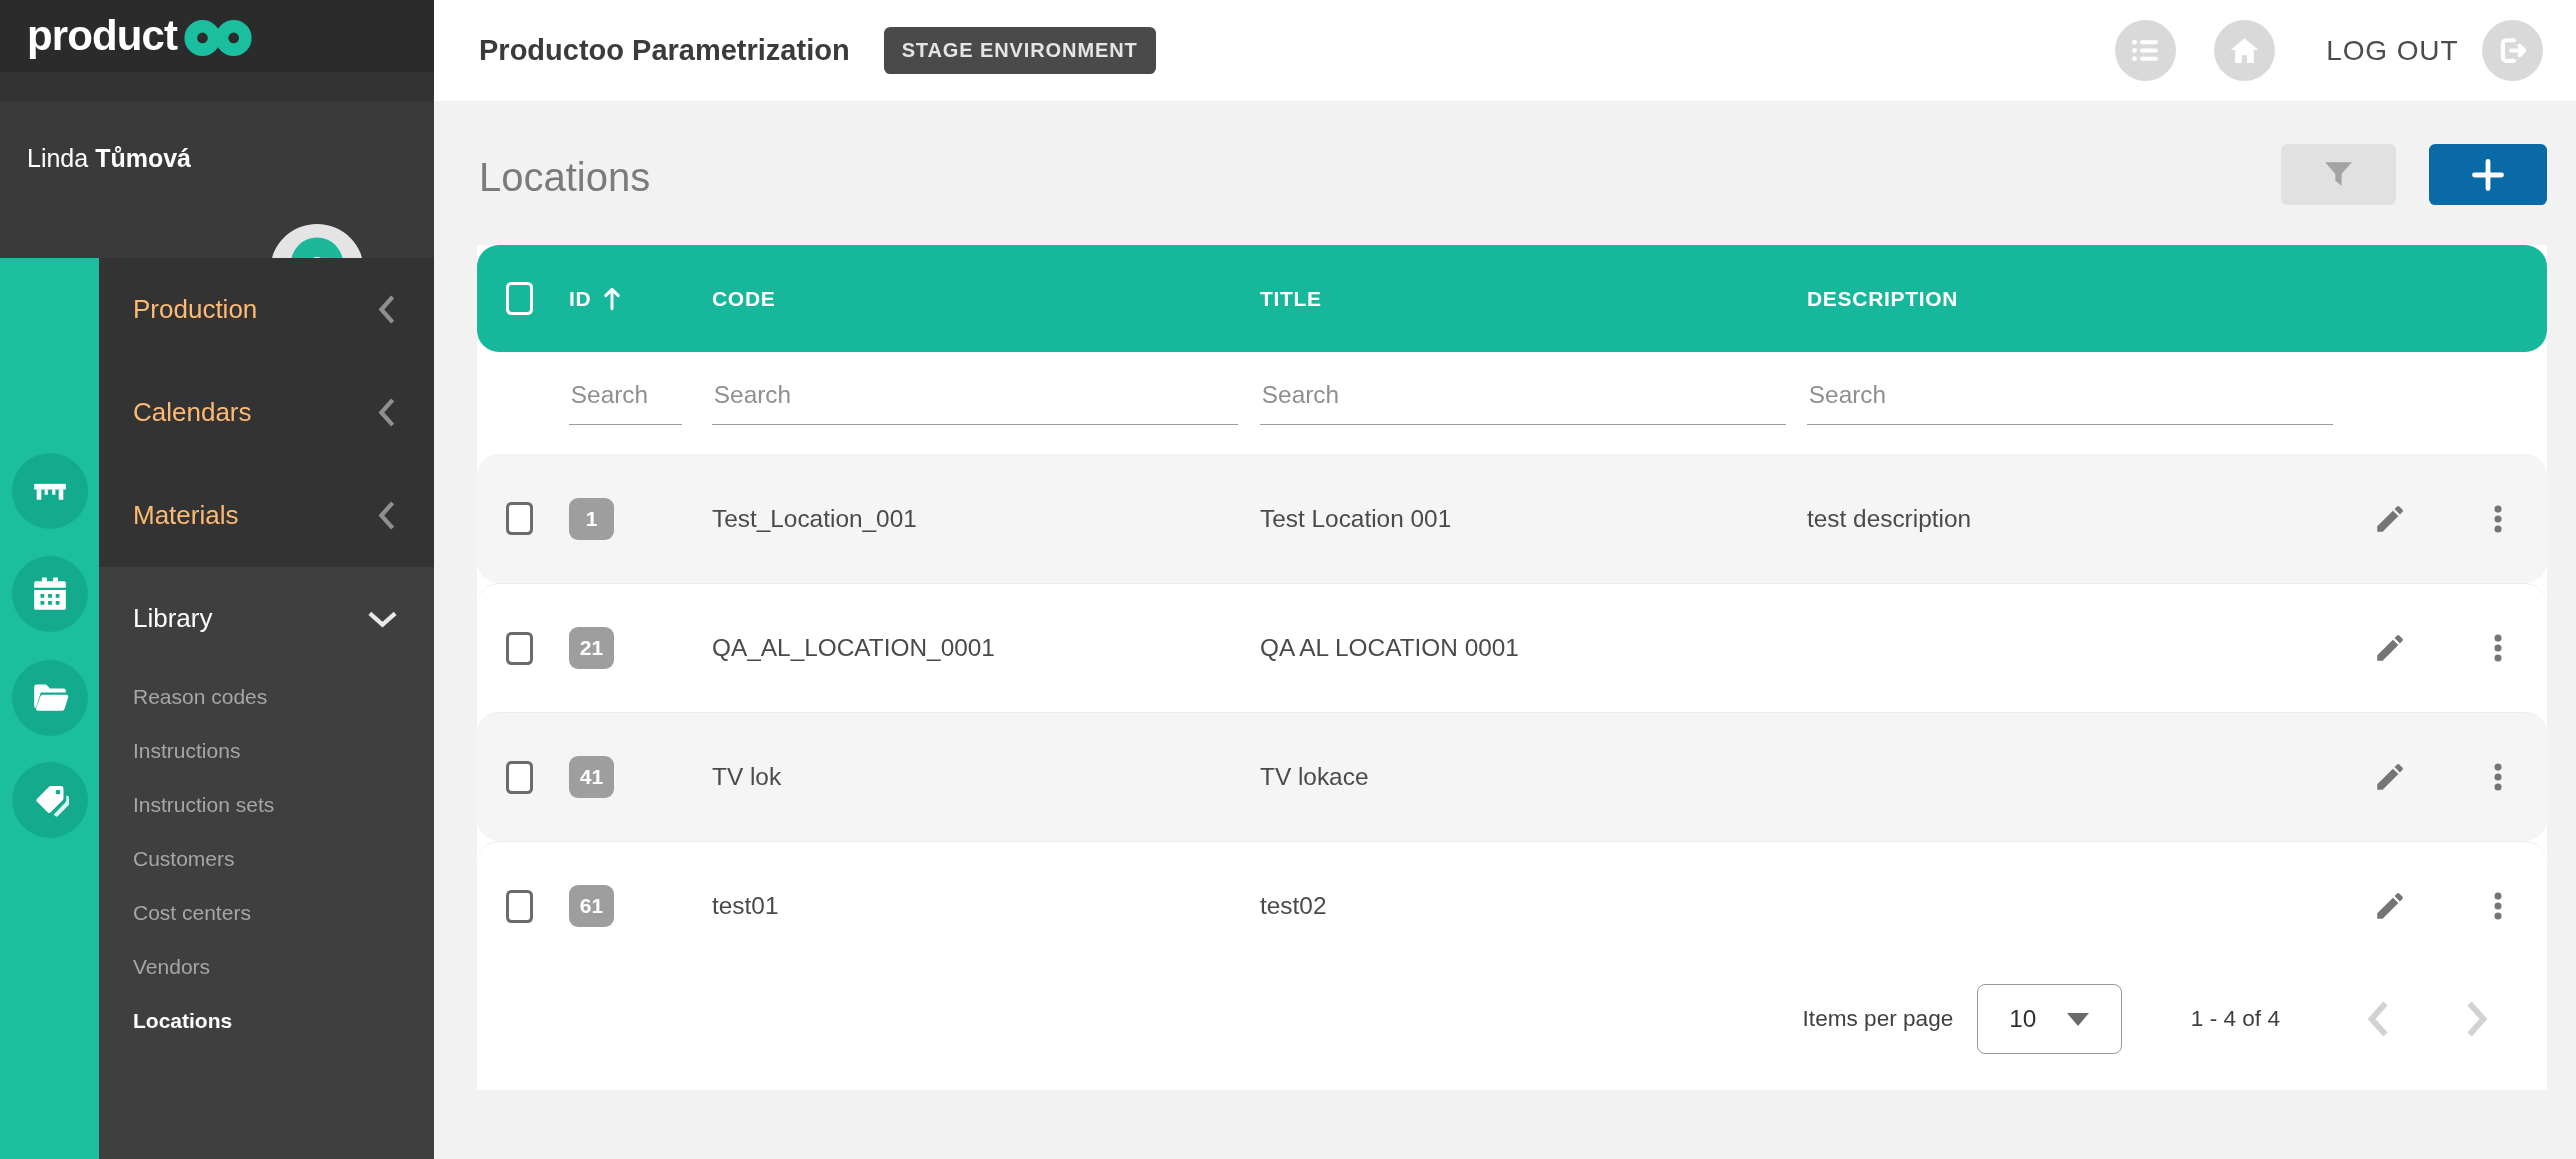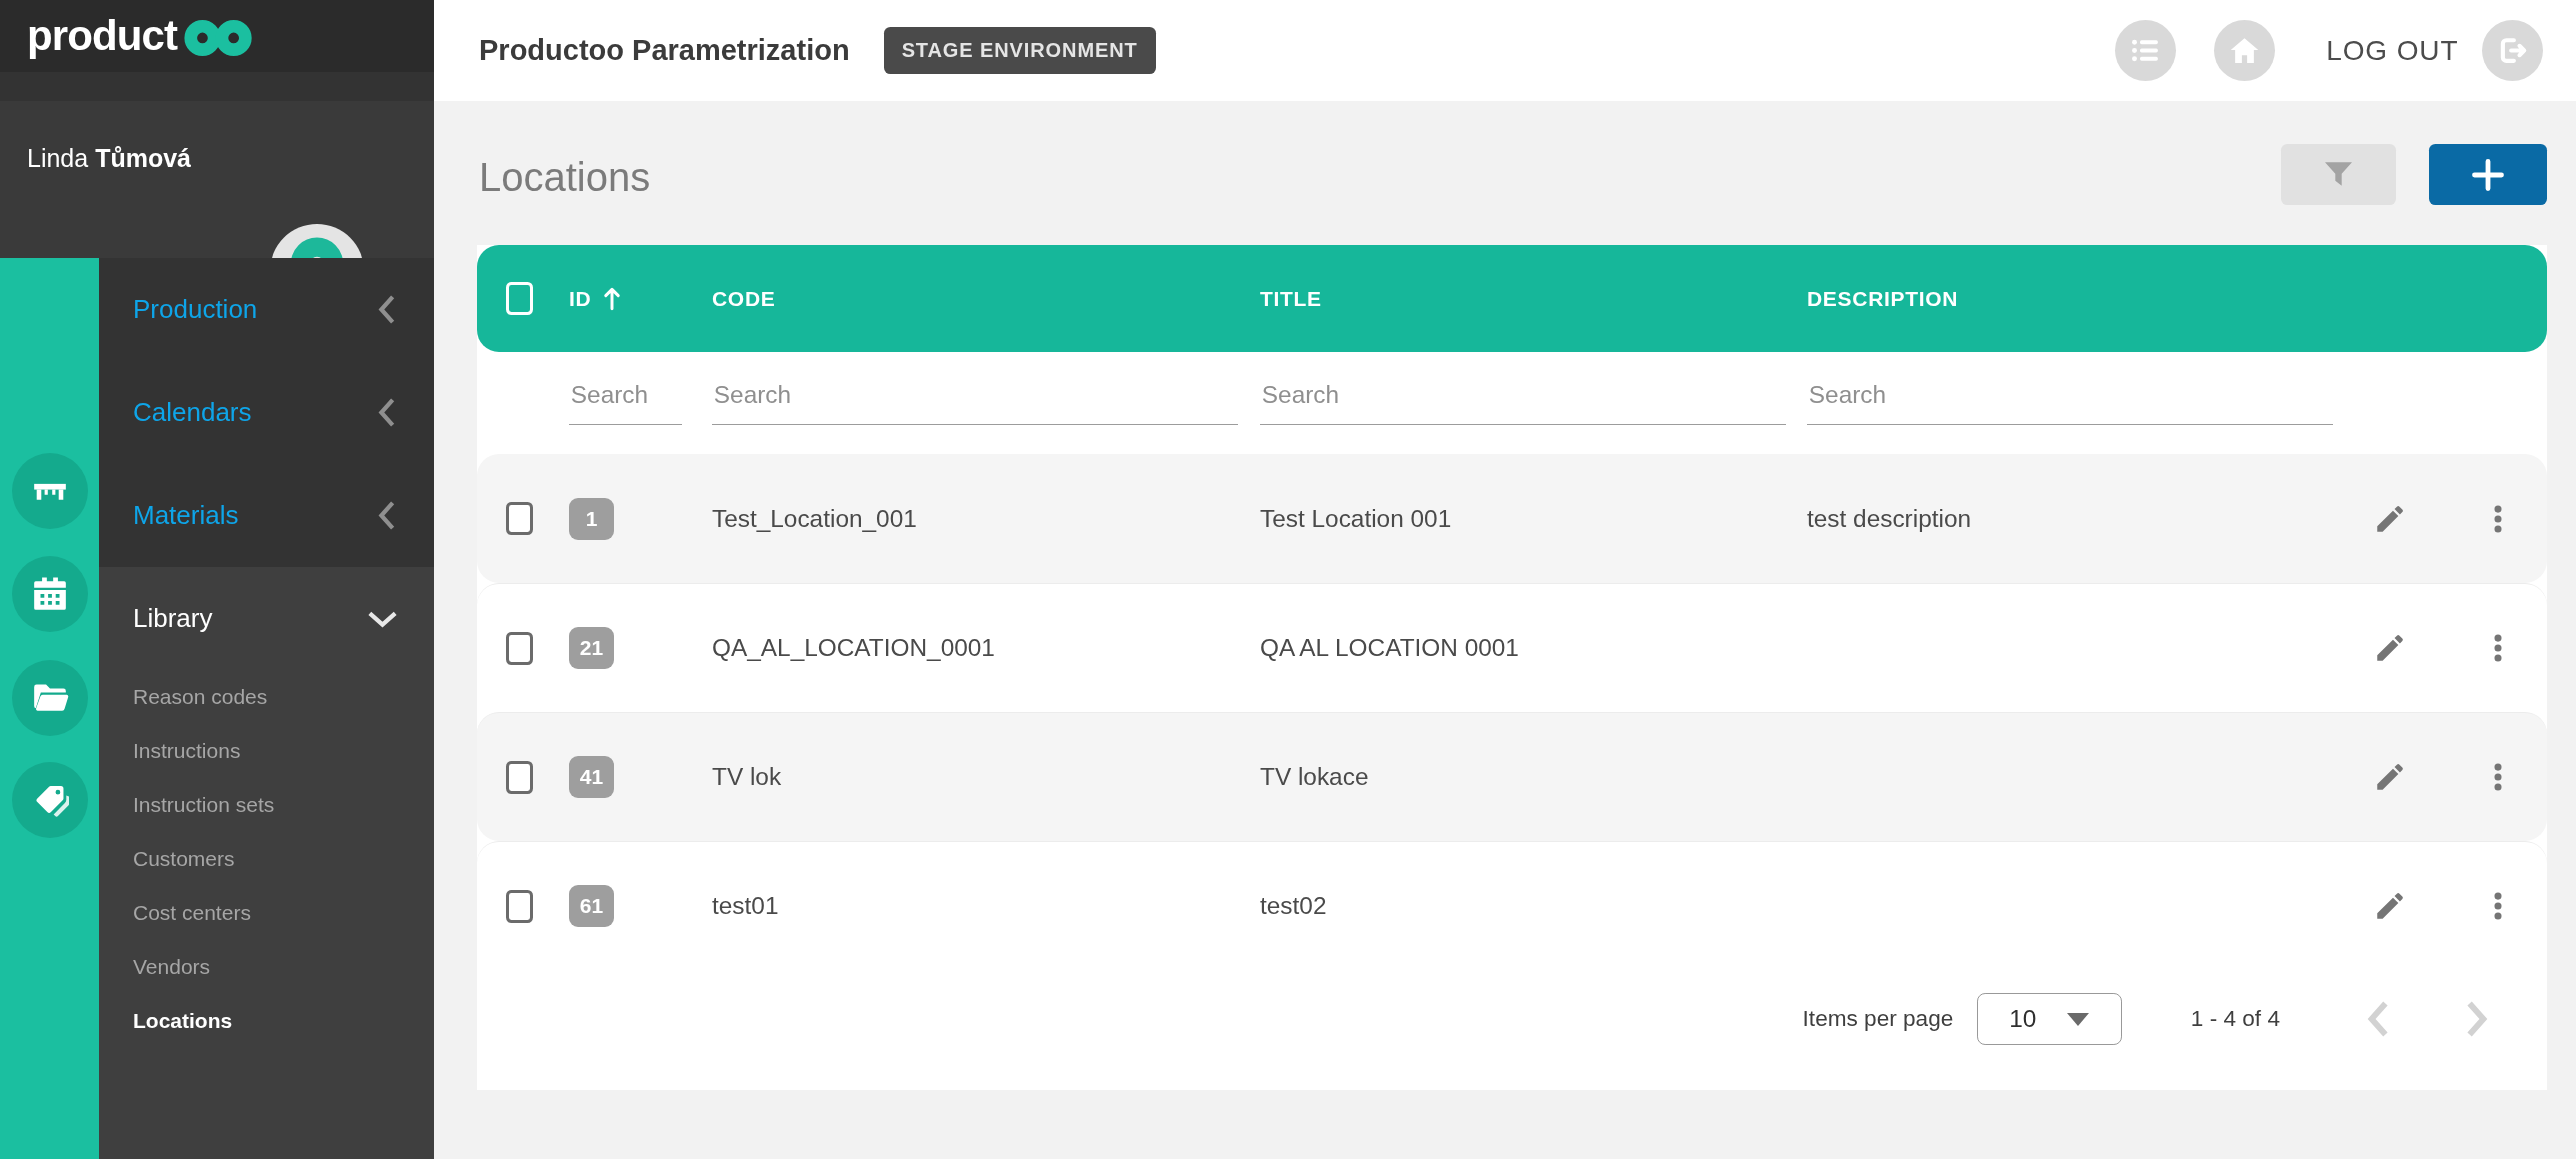--- a/index.html
+++ b/index.html
@@ -26,21 +26,21 @@
   .last-login .ll-value { font-size: 24.4px; font-weight: bold; display: block; margin-top: 5.4px; }
   .avatar { position: absolute; right: 70px; top: 123px; width: 94px; height: 94px; border-radius: 50%; background: #e4e4e4; overflow: hidden; display: flex; align-items: flex-end; justify-content: center; }
 
   .nav-area { position: absolute; left: 0; top: 258px; width: 434px; bottom: 0; background: #333333; }
   .rail { position: absolute; left: 0; top: 0; bottom: 0; width: 99px; background: #1bbfa0; z-index: 2; }
   .rail-btn { position: absolute; left: 11.7px; width: 76px; height: 76px; border-radius: 50%; background: #14aa8d; display: flex; align-items: center; justify-content: center; }
   .rail-btn svg { width: 38px; height: 38px; fill: #ffffff; }
 
   .nav-items { position: absolute; left: 99px; right: 0; top: 0; }
   .nav-item { height: 103px; display: flex; align-items: center; padding-left: 34px; padding-right: 36px; cursor: pointer; }
-  .nav-item .nav-label { font-size: 26px; color: #0ea5e9; }
+  .nav-item .nav-label { font-size: 26px; color: #fdba74; }
   .nav-item .nav-chevron { margin-left: auto; display: flex; }
   .nav-item.expanded { background: #3f3f3f; gap: 34px; }
   .nav-item.expanded .nav-label { color: #ffffff; }
   .sub-items { position: absolute; left: 99px; right: 0; top: 412px; bottom: -490px; background: #3f3f3f; padding-top: 0; }
   .sub-item { height: 54px; display: flex; align-items: center; padding-left: 34px; font-size: 21px; color: #a6a6a6; cursor: pointer; }
   .sub-item.active { color: #ffffff; font-weight: bold; }
 
   
   .topbar { position: absolute; left: 434px; top: 0; width: 2142px; height: 101px; background: #ffffff; display: flex; align-items: center; }
   .topbar-title { margin-left: 45px; font-size: 29px; font-weight: bold; color: #3b3b3b; }
@@ -82,21 +82,21 @@
   .t-row.even { background: #ffffff; }
   .t-row + .t-row { border-top: 0.9px solid #ececec; }
   .id-badge { width: 45px; height: 42px; background: #9e9e9e; border-radius: 9px; color: #ffffff; font-size: 21px; font-weight: bold; display: flex; align-items: center; justify-content: center; }
   .cell-text { font-size: 24.4px; color: #4a4a4a; }
   .icon-btn { width: 58px; height: 58px; display: flex; align-items: center; justify-content: center; cursor: pointer; background: transparent; border: none; margin: 0 auto; }
   .icon-btn svg { width: 34px; height: 34px; fill: #757575; }
 
   
   .t-pagination { height: 98px; display: flex; align-items: center; justify-content: flex-end; padding-right: 42px; background: #ffffff; }
   .pg-label { font-size: 22.6px; color: #3f3f3f; }
-  .pg-select { width: 145px; height: 52px; border: 1.8px solid #999999; border-radius: 8.1px; margin-left: 23.5px; display: flex; align-items: center; justify-content: center; cursor: pointer; }
+  .pg-select { width: 145px; height: 70px; border: 1.8px solid #999999; border-radius: 8.1px; margin-left: 23.5px; display: flex; align-items: center; justify-content: center; cursor: pointer; }
   .pg-select-value { font-size: 24.4px; color: #2f2f2f; }
   .pg-caret { width: 0; height: 0; border-left: 11px solid transparent; border-right: 11px solid transparent; border-top: 13.5px solid #6a6a6a; margin-left: 31px; }
   .pg-range { font-size: 22.6px; color: #3f3f3f; margin-left: 69px; }
   .pg-nav { margin-left: 69px; display: flex; }
   .pg-chevron { width: 58px; height: 58px; display: flex; align-items: center; justify-content: center; cursor: pointer; background: transparent; border: none; }
   .pg-chevron + .pg-chevron { margin-left: 40px; }
   .pg-chevron svg { width: 27px; height: 38px; stroke: #d2d2d2; stroke-width: 3.4; fill: none; }
 </style>
 </head>
 <body>

